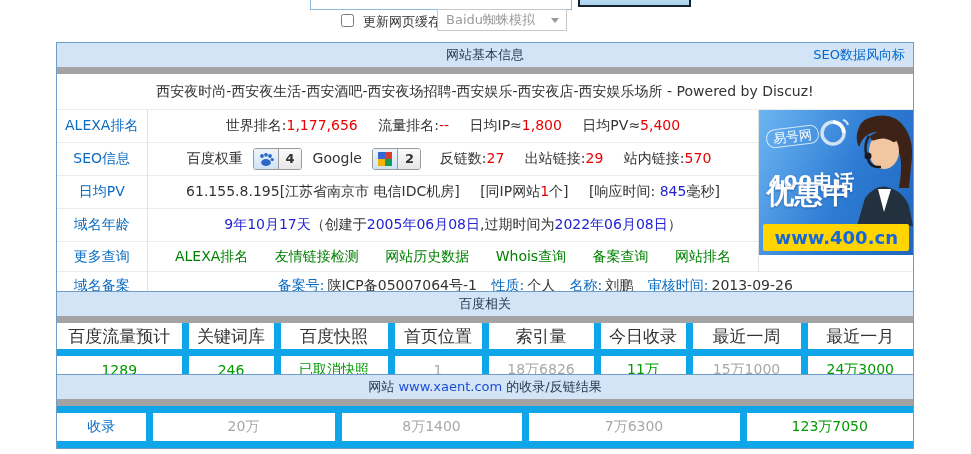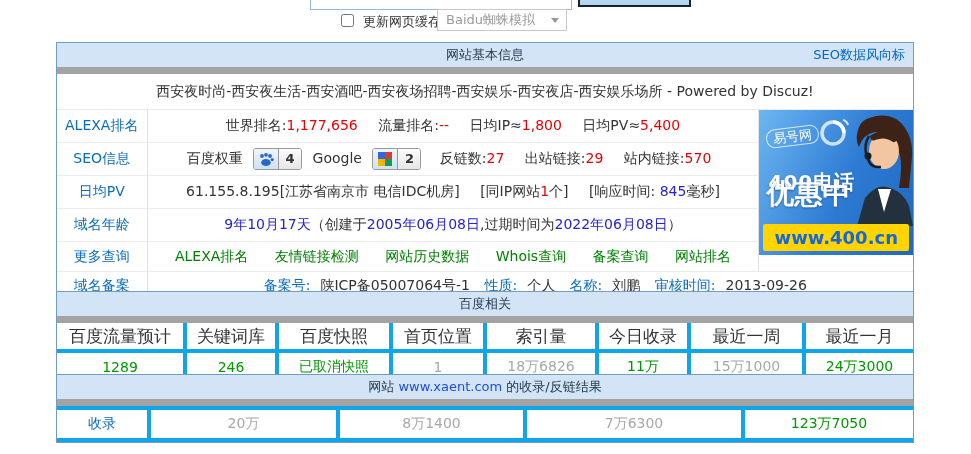--- a/index.html
+++ b/index.html
@@ -33,21 +33,21 @@
   .t1 tr+tr td{border-top:1px solid #ececec}
   .t1 .lbl{color:#0a6bc2;border-right:1px solid #e2e2e2;font-size:14px}
   .t1 .irow td{height:30px}
   .t1 .mrow td{height:27px}
   .t1 .brow td{height:26px}
   .red{color:#e80000}
   .blu{color:#2323d4}
   .pair{margin:0 8px;white-space:nowrap}
   .grnlink{color:#008000;margin:0 11px;cursor:pointer;text-decoration:none}
   .blab{color:#0a6bc2;margin-left:10px}
-  .bval{margin-left:10px}
+  .bval{margin-left:3px}
 
   
   .badge{display:inline-flex;vertical-align:middle;height:20px;border:1px solid #9a9a9a;border-radius:3px;
          overflow:hidden;margin:0 6px;cursor:pointer;background:#fff}
   .badge .bicon{width:24px;display:flex;align-items:center;justify-content:center;
                 background:linear-gradient(#eef5fc,#cfe2f4)}
   .badge .bnum{width:22px;line-height:20px;background:linear-gradient(#fcfcfc,#e6e6e6);
                border-left:1px solid #9a9a9a;font-weight:bold;text-align:center;color:#333;font-size:13px}
   .gicon{display:inline-block;width:14px;height:14px;line-height:0}
   .gicon i{display:inline-block;width:7px;height:7px}
@@ -61,21 +61,21 @@
   .ad-swirl{position:absolute;left:56px;top:4px}
   .ad-line1{position:absolute;left:9px;top:59px;font-size:20px;font-weight:bold;color:#fff;letter-spacing:1px;
             text-shadow:0 1px 2px rgba(0,40,90,.4)}
   .ad-line2{position:absolute;left:7px;top:65px;font-size:28px;font-weight:bold;color:#fff;
             text-shadow:0 1px 2px rgba(0,40,90,.4)}
   .ad-woman{position:absolute;right:-2px;top:2px}
   .ad-url{position:absolute;left:4px;right:4px;bottom:4px;height:27px;background:#ffd400;border-radius:2px;
           display:flex;align-items:center;justify-content:center;color:#1668d9;font-weight:bold;font-size:18px}
 
   
-  .t2 th,.t2 td,.t3 th,.t3 td{border:4px solid #0ea5e9;text-align:center;overflow:hidden;white-space:nowrap}
+  .t2 th,.t2 td,.t3 th,.t3 td{border:7px solid #0ea5e9;text-align:center;overflow:hidden;white-space:nowrap}
   .t2 th,.t3 th{height:24px;font-weight:normal;color:#333;font-size:17px;border-top:none}
   .t2 td,.t3 td{height:26px;font-size:14px}
   .t2 tr th:first-child,.t2 tr td:first-child,.t3 tr th:first-child,.t3 tr td:first-child{border-left:none}
   .t2 tr th:last-child,.t2 tr td:last-child,.t3 tr th:last-child,.t3 tr td:last-child{border-right:none}
   .t2 tr:last-child td{border-bottom:none}
   .green{color:#009900}
   .gray{color:#a8a8a8}
   .lbl3{color:#0a6bc2}
   .domain{color:#1d4ed8}
 </style>

